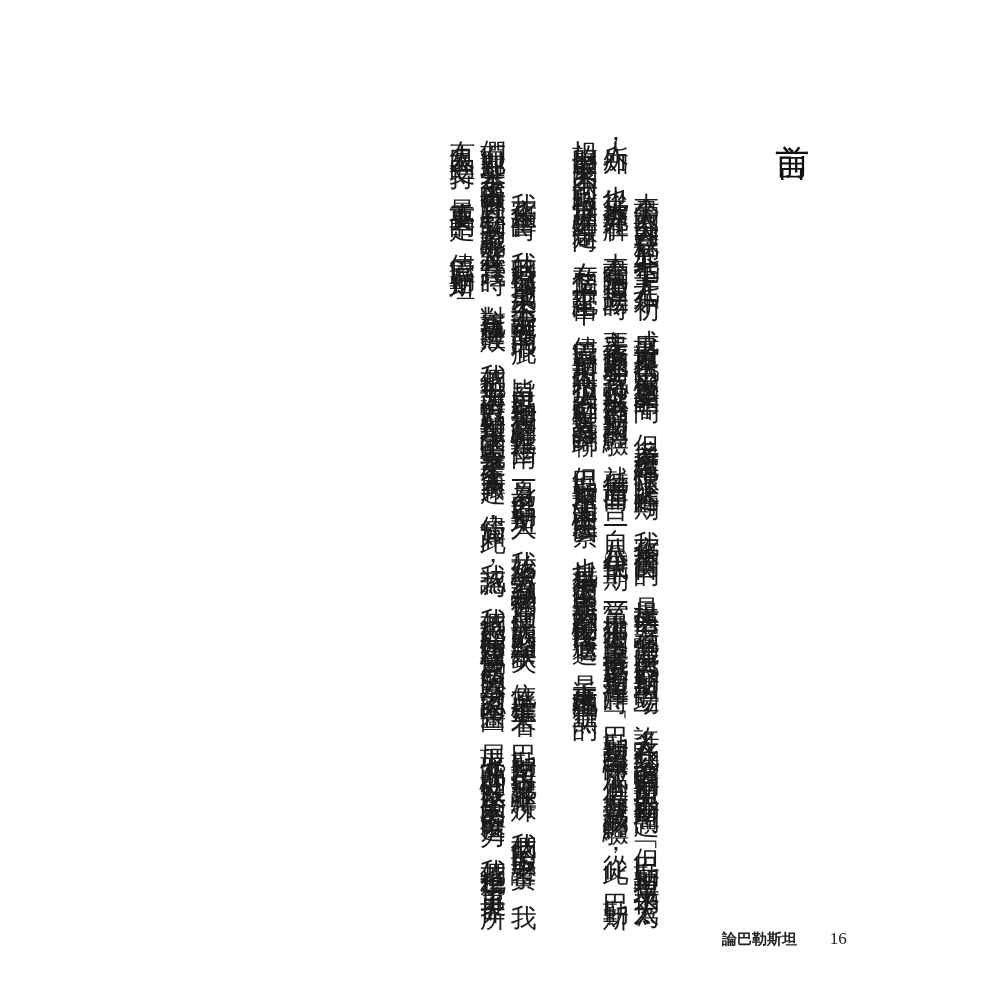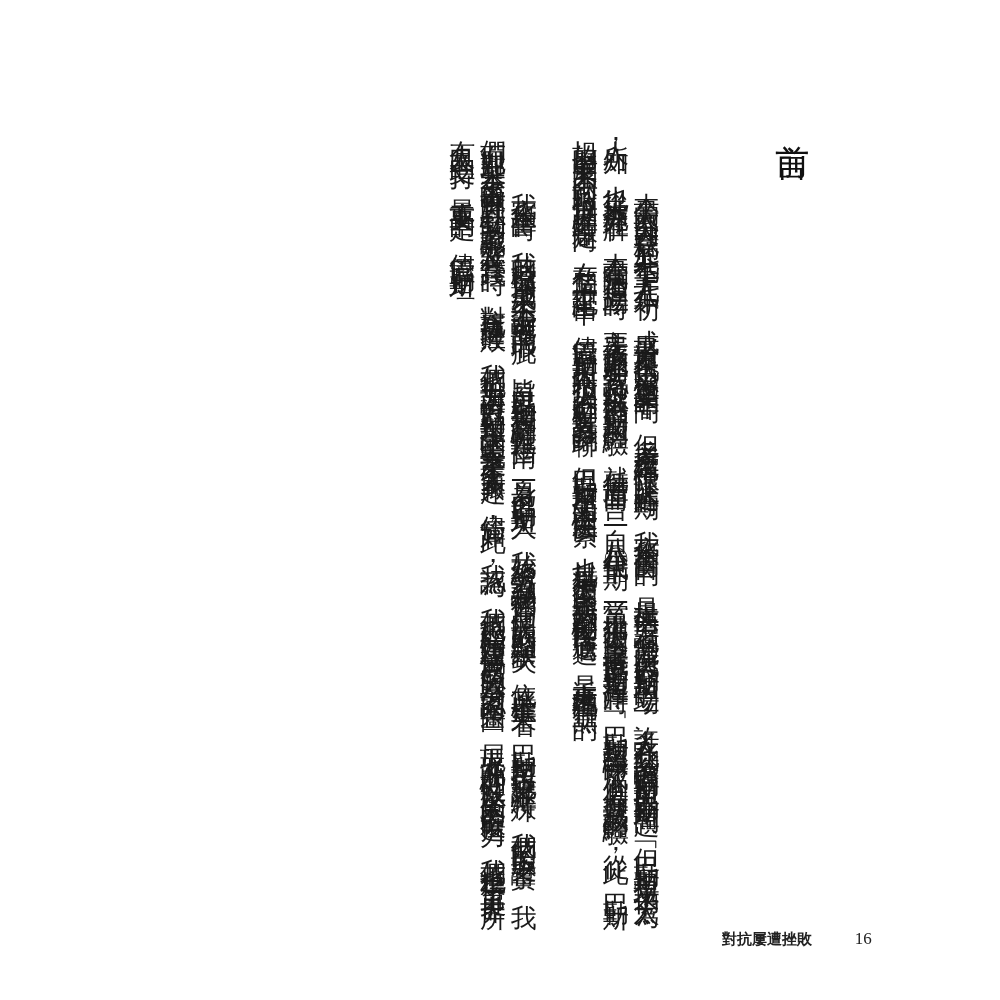--- a/index.html
+++ b/index.html
@@ -56,35 +56,35 @@
       left: 722px;
       font-size: 15px;
       color: #222;
       white-space: nowrap;
     }
     .footer .book-title {
       font-weight: bold;
       letter-spacing: 0px;
     }
     .footer .page-number {
-      margin-left: 38px;
+      margin-left: 28px;
       font-family: "Liberation Serif", serif;
       font-size: 17px;
     }
   </style>
 </head>
 <body>
 
 <div class="page">
 
   <h1 class="heading">前言</h1>
 
   <div class="body-text">
     <p class="para">本書的大部分內容完稿於一九七七年至一九七八年初，成書於近東現代史中極為重要的年間，但參考座標絕不僅限於上述時期。我寫作本書的目的，是提供西方讀者一個能廣泛代表巴勒斯坦的立場。許多人在此刻談論著巴勒斯坦與巴勒斯坦問題，但「巴勒斯坦立場」仍不太為人所知，也從未被充分理解。本書在闡述這個立場時，主要依據的是那些我認為足以被稱為巴勒斯坦的經驗。就任何層面而言，自一八八〇年代早期，當第一批猶太復國主義者抵達巴勒斯坦海岸時，「巴勒斯坦經驗」即成了一個具備自我意識的經驗；從此，巴勒斯坦的歷史展開了不同於阿拉伯世界的特殊走向。在整個二十世紀當中，儘管巴勒斯坦人與阿拉伯人的行動確實有許多關聯，但巴勒斯坦歷史的決定性因素，也就是猶太復國主義所致的創傷性民族遭遇，是近東地區獨一無二的。</p>
     <p class="para">我寫作本書時，我的目標與預期成果（先不論兩者可能的瑕疵），皆是以巴勒斯坦獨有的特性為指南。身為一名巴勒斯坦人，我始終努力意識到我們作為一個民族的弱點與缺失。依某些標準來看，巴勒斯坦民族也許並不特殊；我們的民族史證實了，我們面對那些基本上來自歐洲且野心勃勃的意識形態（及其實踐）時，對抗屢遭挫敗，我們也無力讓西方對巴勒斯坦謀求的正義事業產生太多興趣。儘管如此，我認為，我們也已經開始建構屬於自己的政治身分認同與企圖，展現出非凡的韌性以及驚人的民族復甦力，我們也獲得了第三世界所有人民的支持。最重要的是，儘管巴勒斯坦</p>
   </div>
 
   <div class="footer">
-    <span class="book-title">對抗屢遭挫敗</span>
+    <span class="book-title">論巴勒斯坦</span>
     <span class="page-number">16</span>
   </div>
 
 </div>
 
 </body></html>

